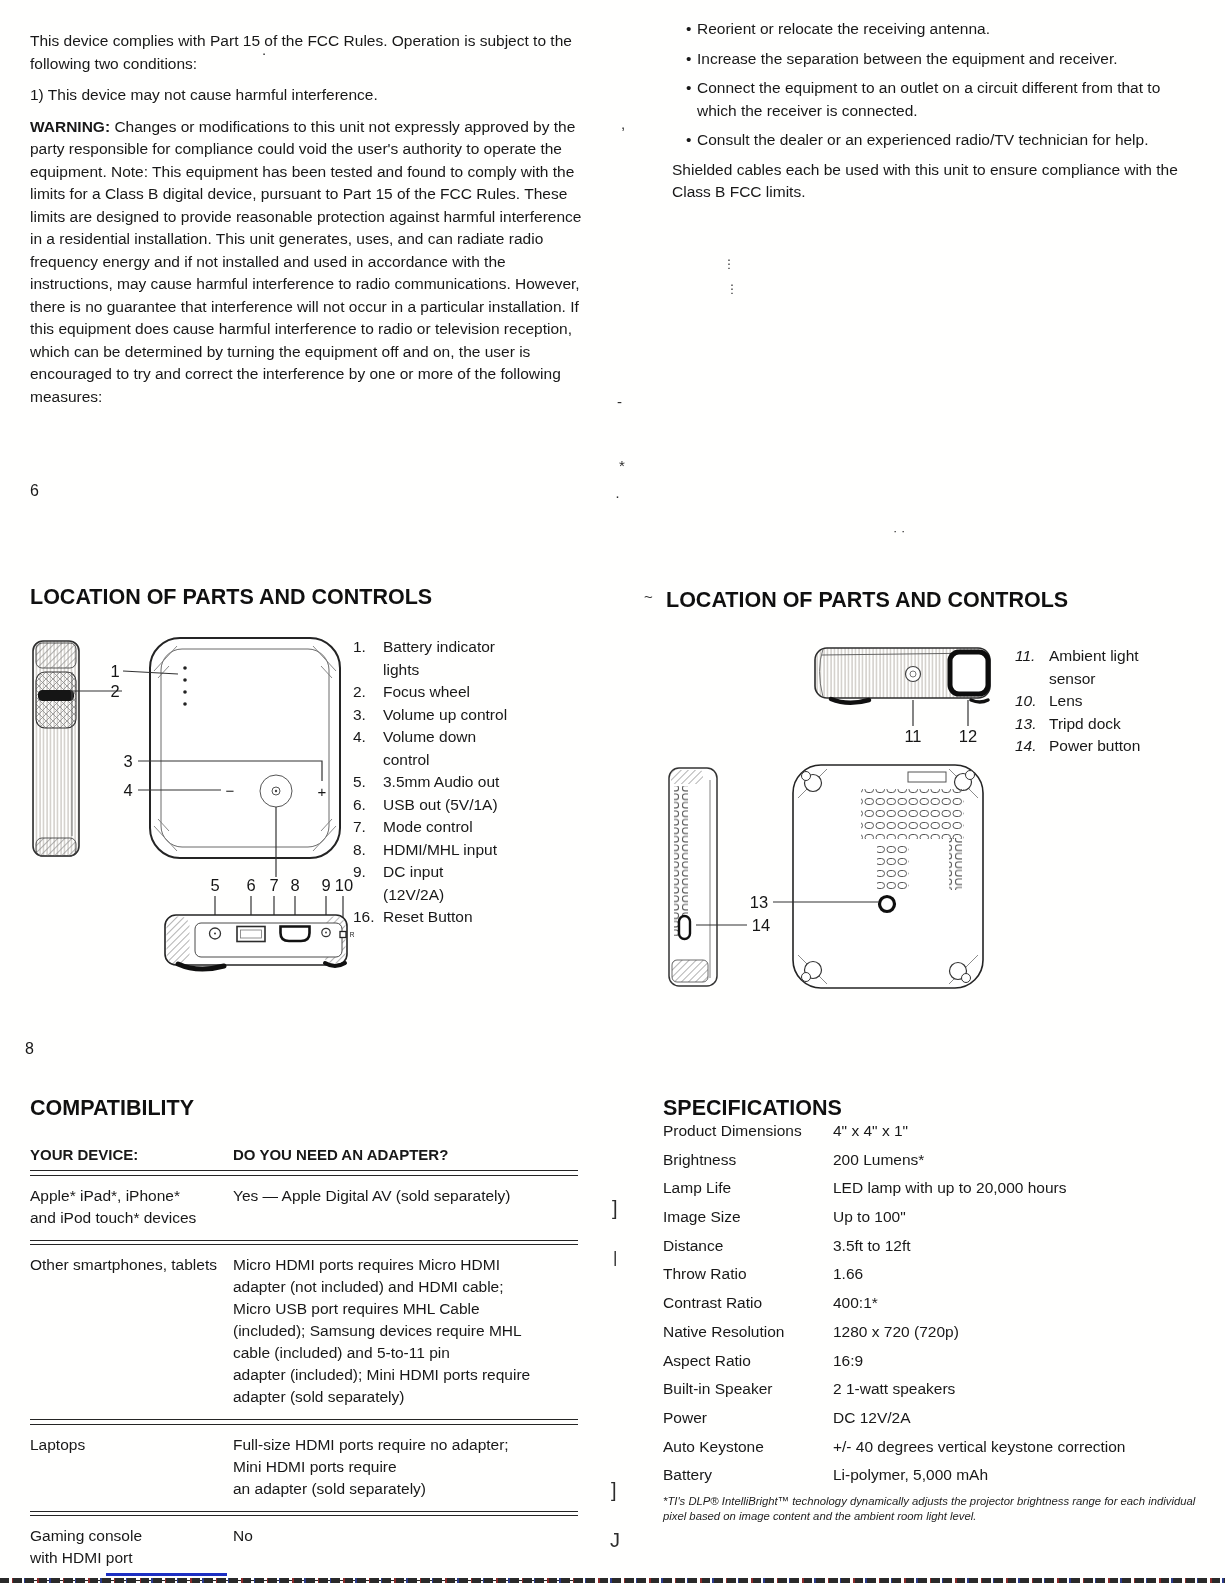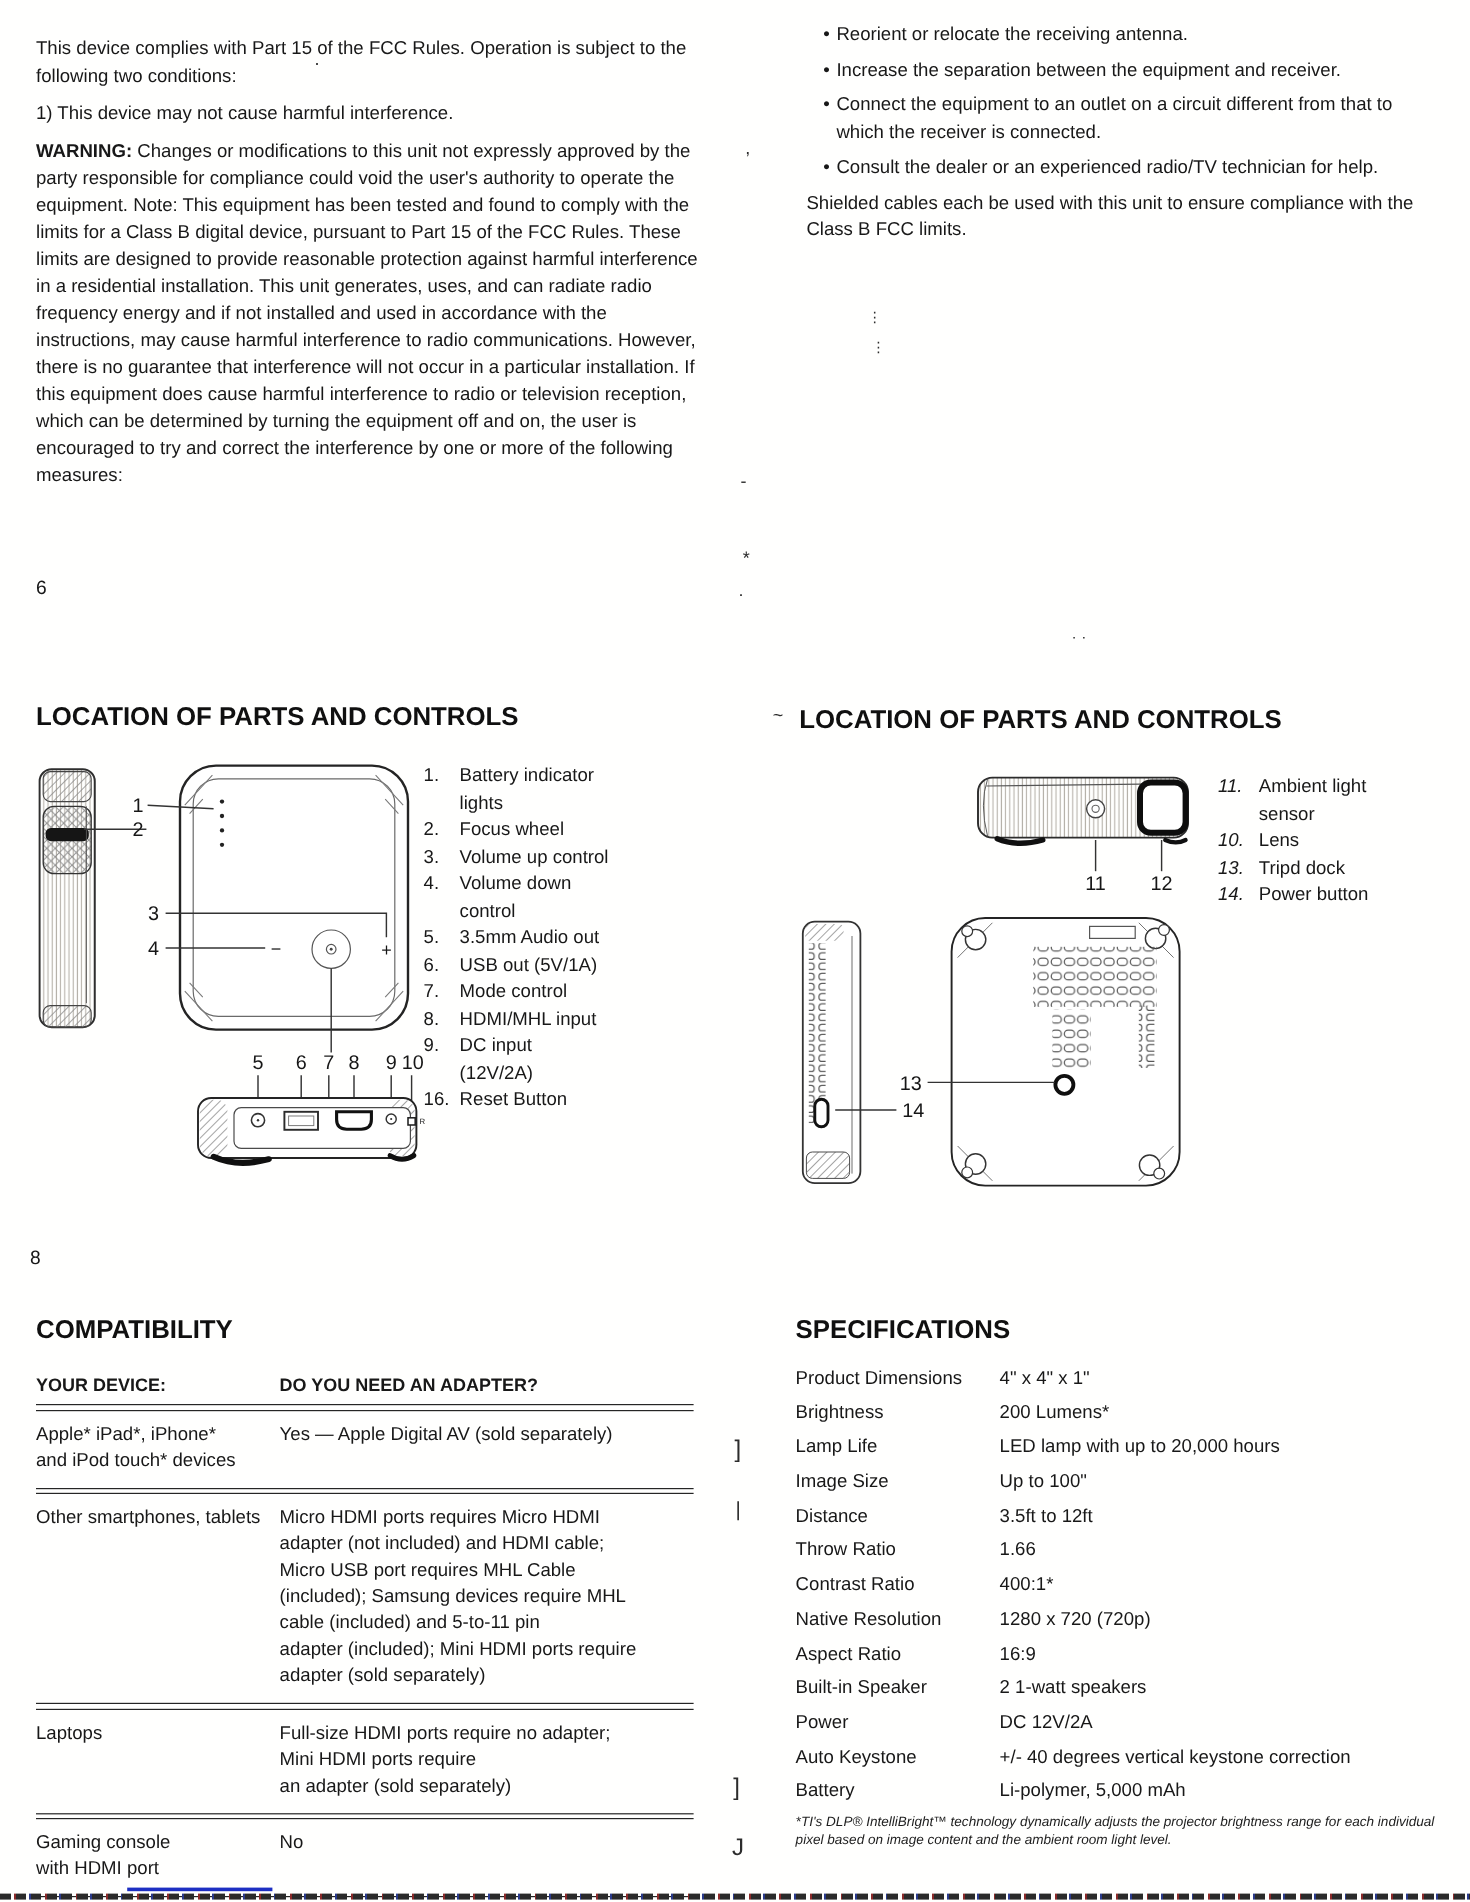--- a/index.html
+++ b/index.html
@@ -28,21 +28,21 @@
   .plist .t { flex:1; white-space:pre-line; }
   #loc-right-list .n { width:34px;font-style:italic; }
   
   #compat { left:30px; top:1096px; width:548px; }
   #compat h2 { margin-bottom:25px; }
   .chead { display:grid; grid-template-columns:203px 1fr; font-size:15px; font-weight:700; margin-bottom:7px; }
   .drule { height:3.5px; border-top:1.4px solid #252525; border-bottom:1.4px solid #252525; }
   .crow { display:grid; grid-template-columns:203px 1fr; padding:9px 0 11px 0; font-size:15.5px; line-height:22px; }
   
   #specs { left:663px; top:1096px; width:558px; }
-  #specs h2 { margin-bottom:18px; }
+  #specs h2 { }
   .srow { display:grid; grid-template-columns:170px 1fr; font-size:15.5px; line-height:20.5px; margin-bottom:8.2px; }
   .footnote { font-size:11.3px; line-height:15px; color:#1d1d1d; margin-top:3px;font-style:italic; }
   
   svg text { font-family:"Liberation Sans", sans-serif; fill:#161616; }
   svg text.co { font-size:16.5px; text-anchor:middle; }
   svg text.sym { font-size:15px; text-anchor:middle; }
   svg text.tiny { font-size:6.5px; text-anchor:middle; }
   
   .mark { position:absolute; color:#2c2c2c; font-size:15px; line-height:1; }
   #blue-line { position:absolute; left:106px; top:1573px; width:121px; height:2.5px; background:#1d2fc2; }

